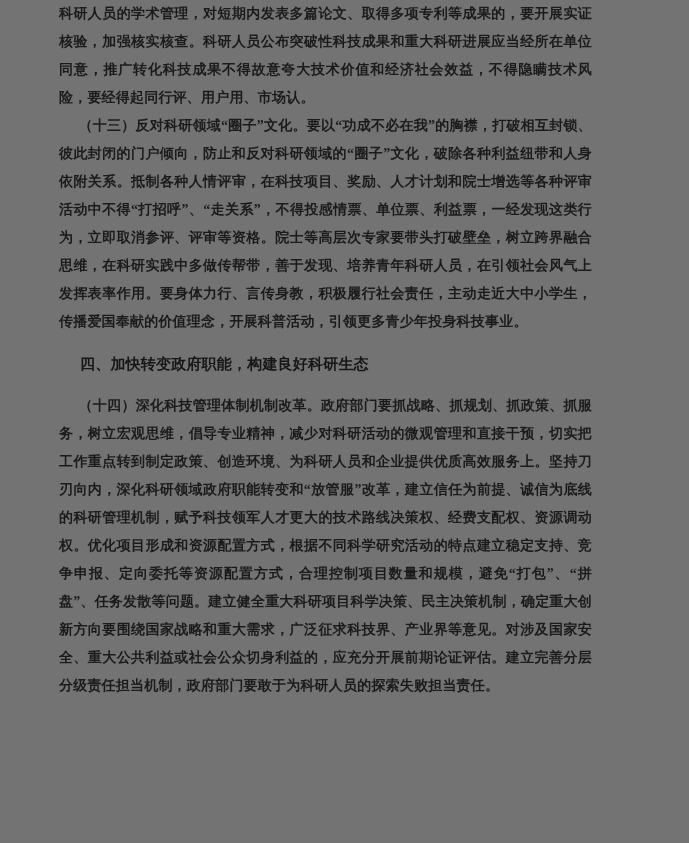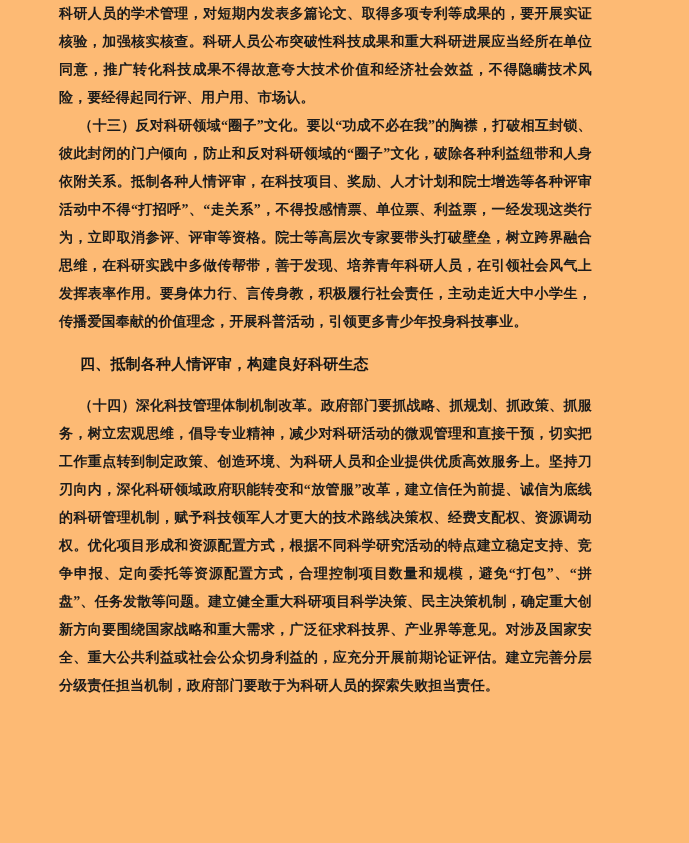--- a/index.html
+++ b/index.html
@@ -4,21 +4,21 @@
 <style>
   html, body {
     margin: 0;
     padding: 0;
     background: #ffffff;
   }
   .page {
     position: relative;
     width: 689px;
     height: 843px;
-    background: #fdba74;
+    background: #737373;
     overflow: hidden;
   }
   .doc-body {
     position: absolute;
     left: 59px;
     top: 0;
     width: 533px;
     font-family: "Liberation Serif", "DejaVu Serif", serif;
     font-size: 14px;
     font-weight: 700;
@@ -43,16 +43,16 @@
     color: #161616;
   }
 </style>
 </head>
 <body>
 
 <div class="page">
   <div class="doc-body">
     <p class="continuation">科研人员的学术管理，对短期内发表多篇论文、取得多项专利等成果的，要开展实证核验，加强核实核查。科研人员公布突破性科技成果和重大科研进展应当经所在单位同意，推广转化科技成果不得故意夸大技术价值和经济社会效益，不得隐瞒技术风险，要经得起同行评、用户用、市场认。</p>
     <p>（十三）反对科研领域“圈子”文化。要以“功成不必在我”的胸襟，打破相互封锁、彼此封闭的门户倾向，防止和反对科研领域的“圈子”文化，破除各种利益纽带和人身依附关系。抵制各种人情评审，在科技项目、奖励、人才计划和院士增选等各种评审活动中不得“打招呼”、“走关系”，不得投感情票、单位票、利益票，一经发现这类行为，立即取消参评、评审等资格。院士等高层次专家要带头打破壁垒，树立跨界融合思维，在科研实践中多做传帮带，善于发现、培养青年科研人员，在引领社会风气上发挥表率作用。要身体力行、言传身教，积极履行社会责任，主动走近大中小学生，传播爱国奉献的价值理念，开展科普活动，引领更多青少年投身科技事业。</p>
-    <h2 class="section-heading">四、抵制各种人情评审，构建良好科研生态</h2>
+    <h2 class="section-heading">四、加快转变政府职能，构建良好科研生态</h2>
     <p>（十四）深化科技管理体制机制改革。政府部门要抓战略、抓规划、抓政策、抓服务，树立宏观思维，倡导专业精神，减少对科研活动的微观管理和直接干预，切实把工作重点转到制定政策、创造环境、为科研人员和企业提供优质高效服务上。坚持刀刃向内，深化科研领域政府职能转变和“放管服”改革，建立信任为前提、诚信为底线的科研管理机制，赋予科技领军人才更大的技术路线决策权、经费支配权、资源调动权。优化项目形成和资源配置方式，根据不同科学研究活动的特点建立稳定支持、竞争申报、定向委托等资源配置方式，合理控制项目数量和规模，避免“打包”、“拼盘”、任务发散等问题。建立健全重大科研项目科学决策、民主决策机制，确定重大创新方向要围绕国家战略和重大需求，广泛征求科技界、产业界等意见。对涉及国家安全、重大公共利益或社会公众切身利益的，应充分开展前期论证评估。建立完善分层分级责任担当机制，政府部门要敢于为科研人员的探索失败担当责任。</p>
   </div>
 </div>
 
 </body></html>

